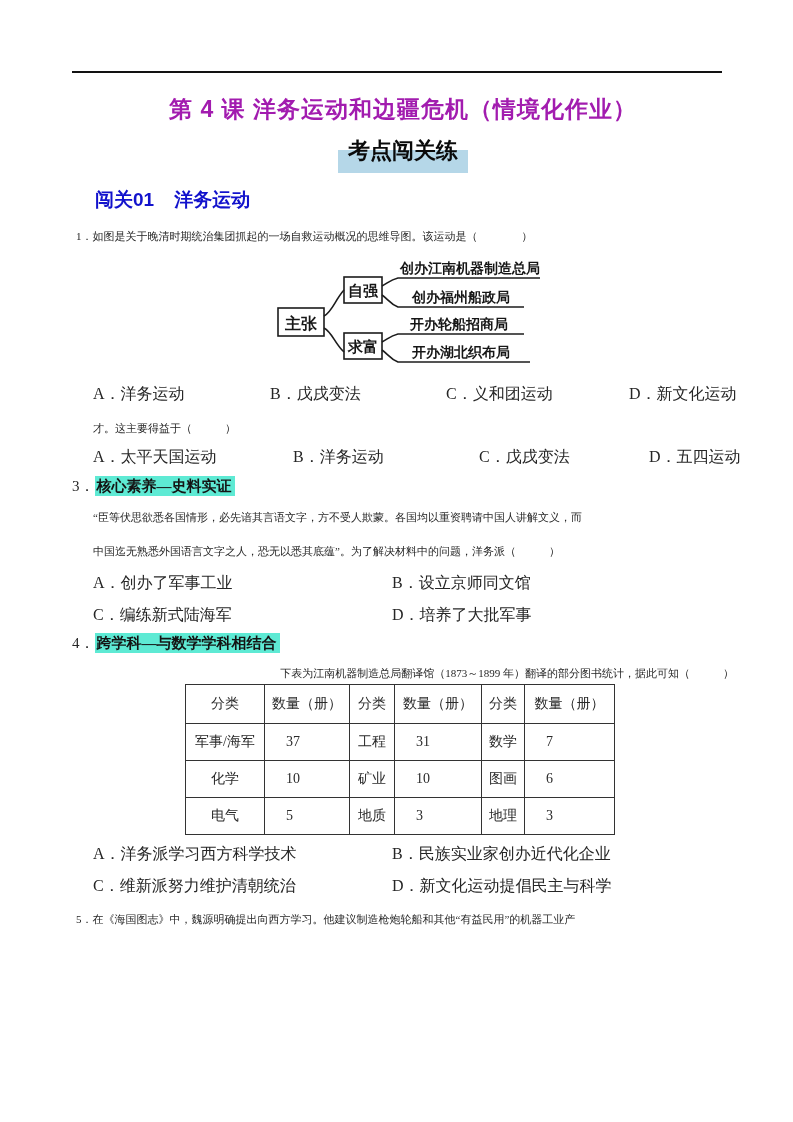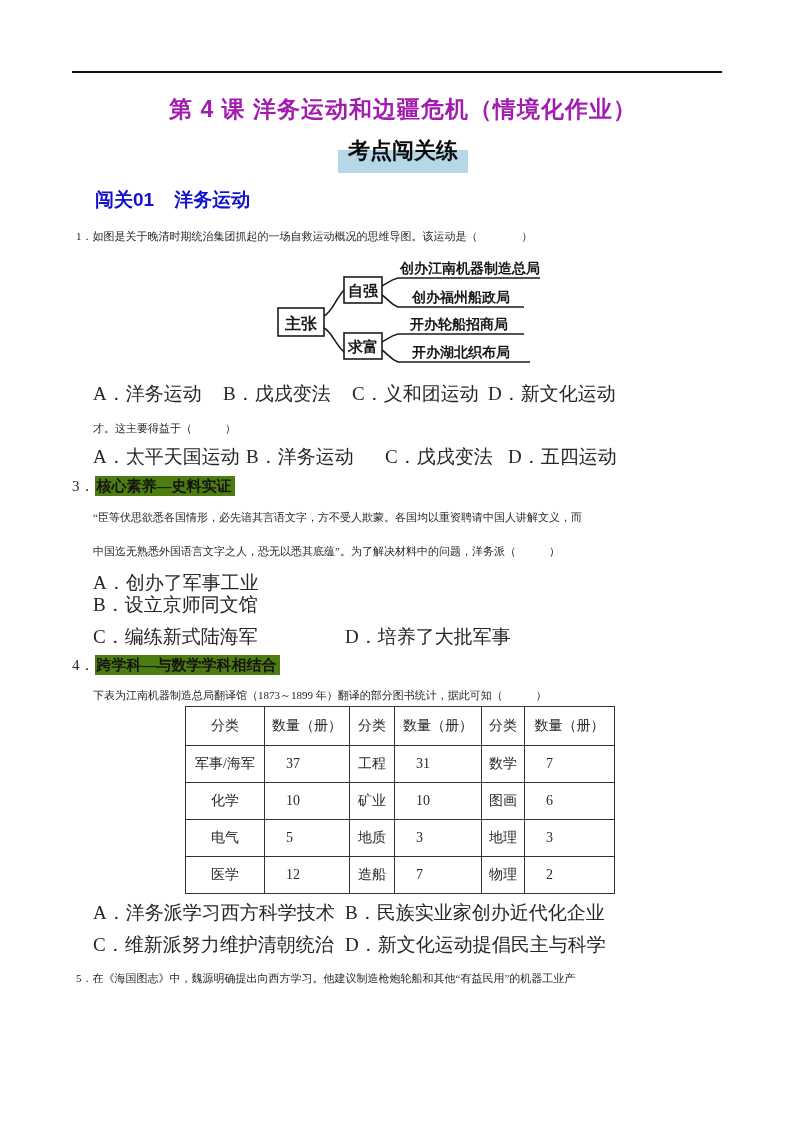--- a/index.html
+++ b/index.html
@@ -23,23 +23,23 @@
   .subtitle-text{position:relative;}
   .section-head{
     margin:17px 0 0 23px;
     font-family:"Liberation Sans","DejaVu Sans",sans-serif;
     font-weight:bold;font-size:19px;line-height:27px;color:#1212cc;
   }
   .section-head .sec-num{margin-right:20px;}
   .q-line{margin:12px 0 0 4px;font-size:11px;line-height:22px;white-space:nowrap;font-family:Liberation Serif, serif;}
   .indent{margin-left:21px;}
   .q-label-line{margin:6px 0 0 0;font-size:15px;line-height:24px;}
-  .hl-green{background:#4d7c0f;color:#141414;font-weight:bold;padding:2px 3px 2px 2px;margin-top:24px;}
+  .hl-green{background:#5eead4;color:#141414;font-weight:bold;padding:2px 3px 2px 2px;margin-top:24px;}
   .diagram{margin:5px 0 0 200px;width:300px;height:122px;}
-  .opts{display:flex;margin:9px 0 0 21px;font-size:19px;line-height:22px;white-space:nowrap;}
+  .opts{display:flex;margin:9px 0 0 21px;font-size:16px;line-height:22px;white-space:nowrap;gap:47px;}
   .opt{flex:0 0 auto;}
   .q1o .opt:nth-child(1){width:130px;} .q1o .opt:nth-child(2){width:129px;} .q1o .opt:nth-child(3){width:136px;}
   .q2o .opt:nth-child(1){width:153px;} .q2o .opt:nth-child(2){width:139px;} .q2o .opt:nth-child(3){width:123px;}
   .twocol .opt:nth-child(1){width:252px;}
   .books-table{border-collapse:collapse;margin:0 0 0 113px;table-layout:fixed;}
   .books-table td{border:1px solid #333;font-size:14px;color:#2a2a2a;height:36px;padding:0;}
   .books-table tr.hd td{height:38px;}
   .books-table td.c{text-align:center;}
   .books-table td.n{text-align:left;padding-left:21px;}
   svg text{font-family:"Liberation Serif","DejaVu Serif",serif;font-weight:bold;fill:#161616;}
@@ -102,33 +102,33 @@
       <span class="opt">B．洋务运动</span>
       <span class="opt">C．戊戌变法</span>
       <span class="opt">D．五四运动</span>
     </div>
 
     <p class="q-label-line">
       <span>3．</span><span class="hl-green">核心素养—史料实证</span>
     </p>
     <p class="q-line indent" style="margin-top:8px;">“臣等伏思欲悉各国情形，必先谙其言语文字，方不受人欺蒙。各国均以重资聘请中国人讲解文义，而</p>
     <p class="q-line indent">中国迄无熟悉外国语言文字之人，恐无以悉其底蕴”。为了解决材料中的问题，洋务派（　　　）</p>
-    <div class="opts twocol" style="margin-top:10px;flex-direction:column;">
+    <div class="opts twocol" style="margin-top:10px;">
       <span class="opt">A．创办了军事工业</span>
       <span class="opt">B．设立京师同文馆</span>
     </div>
     <div class="opts twocol" style="margin-top:10px;">
       <span class="opt">C．编练新式陆海军</span>
       <span class="opt">D．培养了大批军事</span>
     </div>
 
     <p class="q-label-line" style="margin-top:5px;">
       <span>4．</span><span class="hl-green">跨学科—与数学学科相结合</span>
     </p>
-    <p class="q-line indent" style="margin-top:7px;">下表为江南机器制造总局翻译馆（1873～1899 年）翻译的部分图书统计，据此可知（　　　）</p>
+    <p class="q-line indent" style="margin-top:7px;text-align:right;">下表为江南机器制造总局翻译馆（1873～1899 年）翻译的部分图书统计，据此可知（　　　）</p>
 
     <table class="books-table" style="margin-top:0;">
       <colgroup>
         <col style="width:79px;">
           <col style="width:85px;">
           <col style="width:45px;">
         <col style="width:87px;">
           <col style="width:43px;">
           <col style="width:90px;">
       </colgroup>
@@ -158,28 +158,20 @@
         <td class="n">6</td>
       </tr>
       <tr>
         <td class="c">电气</td>
         <td class="n">5</td>
         <td class="c">地质</td>
         <td class="n">3</td>
         <td class="c">地理</td>
         <td class="n">3</td>
       </tr>
-      <tr>
-        <td class="c">医学</td>
-        <td class="n">12</td>
-        <td class="c">造船</td>
-        <td class="n">7</td>
-        <td class="c">物理</td>
-        <td class="n">2</td>
-      </tr>
     </tbody>
       </table>
 
     <div class="opts twocol" style="margin-top:8px;">
       <span class="opt">A．洋务派学习西方科学技术</span>
       <span class="opt">B．民族实业家创办近代化企业</span>
     </div>
     <div class="opts twocol" style="margin-top:10px;">
       <span class="opt">C．维新派努力维护清朝统治</span>
       <span class="opt">D．新文化运动提倡民主与科学</span>

